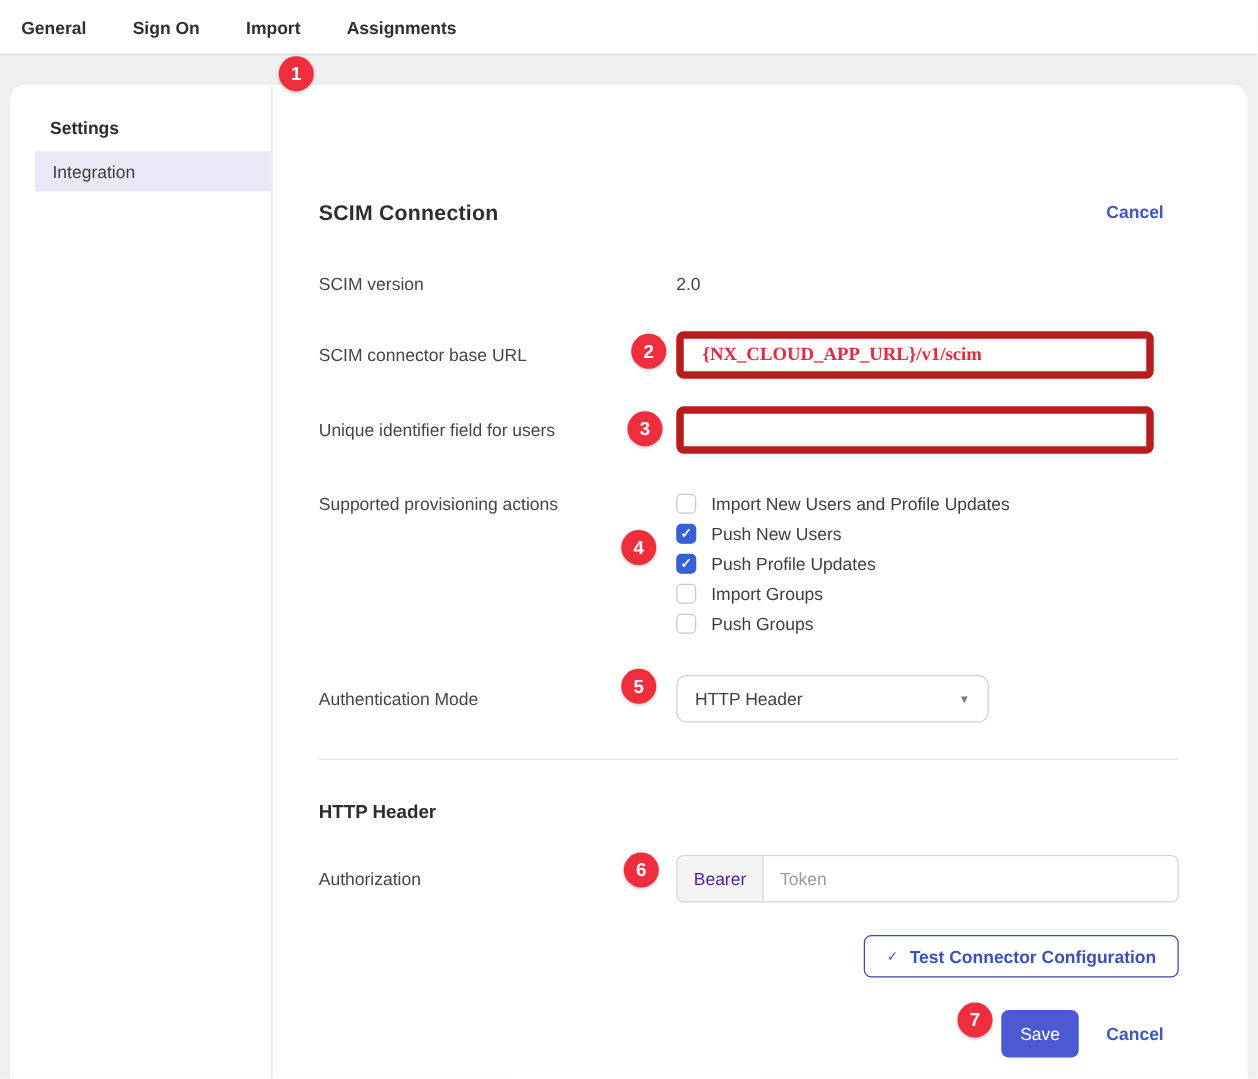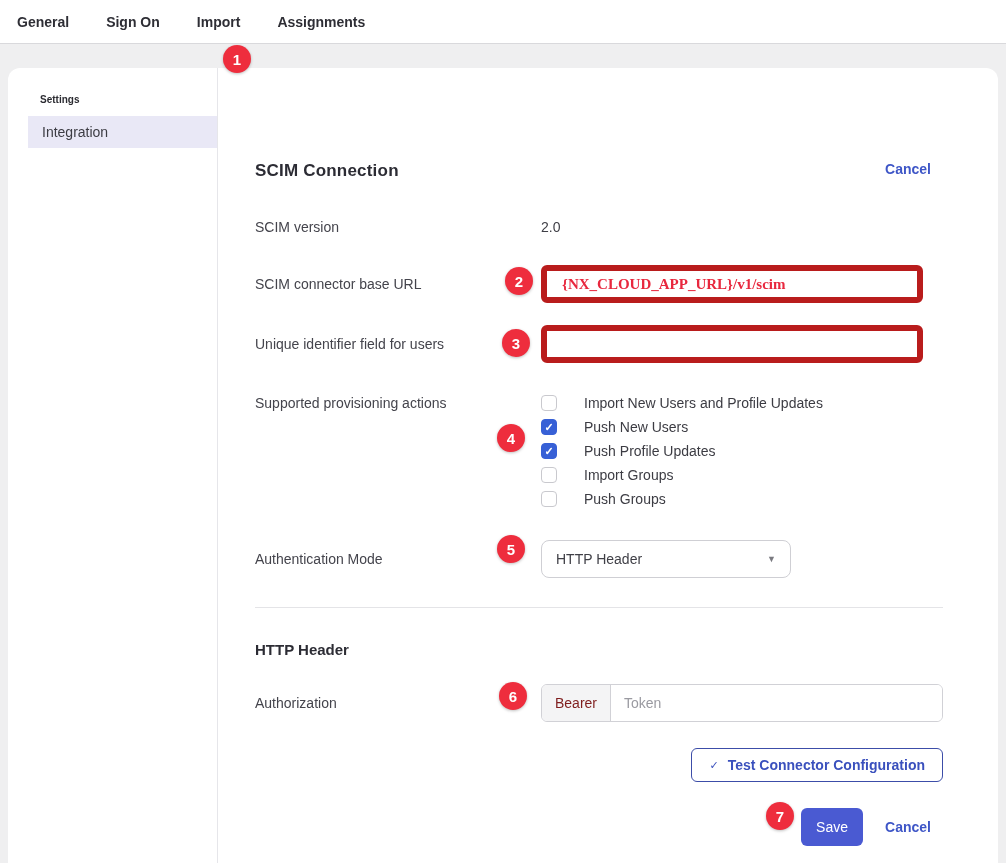--- a/index.html
+++ b/index.html
@@ -54,21 +54,21 @@
   }
 
   
   .sidebar {
     width:210px;
     border-right:1px solid #e6e6ea;
     padding-top:26px;
     flex-shrink:0;
   }
   .sidebar-heading {
-    font-size:10px;
+    font-size:14px;
     font-weight:700;
     color:#2b2b31;
     padding-left:32px;
     margin-bottom:11px;
   }
   .sidebar-item {
     height:32px;
     margin-left:20px;
     background:#e9e8f6;
     display:flex;
@@ -135,21 +135,21 @@
     outline:none;
   }
   .text-input.url-red {
     color:#e8283e;
     font-weight:700;
     font-size:15px;
   }
 
   
   .cb-group { display:flex; flex-direction:column; }
-  .cb-row { display:flex; align-items:center; height:24px;gap:15px; }
+  .cb-row { display:flex; align-items:center; height:24px; }
   .cb {
     width:16px; height:16px;
     border:1px solid #c9c9ce;
     border-radius:4px;
     background:#fff;
     display:flex; align-items:center; justify-content:center;
     cursor:pointer;
     flex-shrink:0;
   }
   .cb .tick { display:none; color:#fff; font-size:11px; font-weight:700; line-height:1; }
@@ -191,21 +191,21 @@
     border-radius:6px;
     display:flex;
     overflow:hidden;
     background:#fff;
   }
   .authz-prefix {
     width:69px;
     background:#f4f4f5;
     border-right:1px solid #d1d1d6;
     display:flex; align-items:center; justify-content:center;
-    font-size:14px; color:#7f1d1d;
+    font-size:14px; color:#4c1d95;
     flex-shrink:0;
   }
   .authz-input {
     flex:1;
     border:none;
     outline:none;
     padding:0 13px;
     font-size:14px;
     font-family:"Liberation Sans", sans-serif;
     color:#3f3f46;

